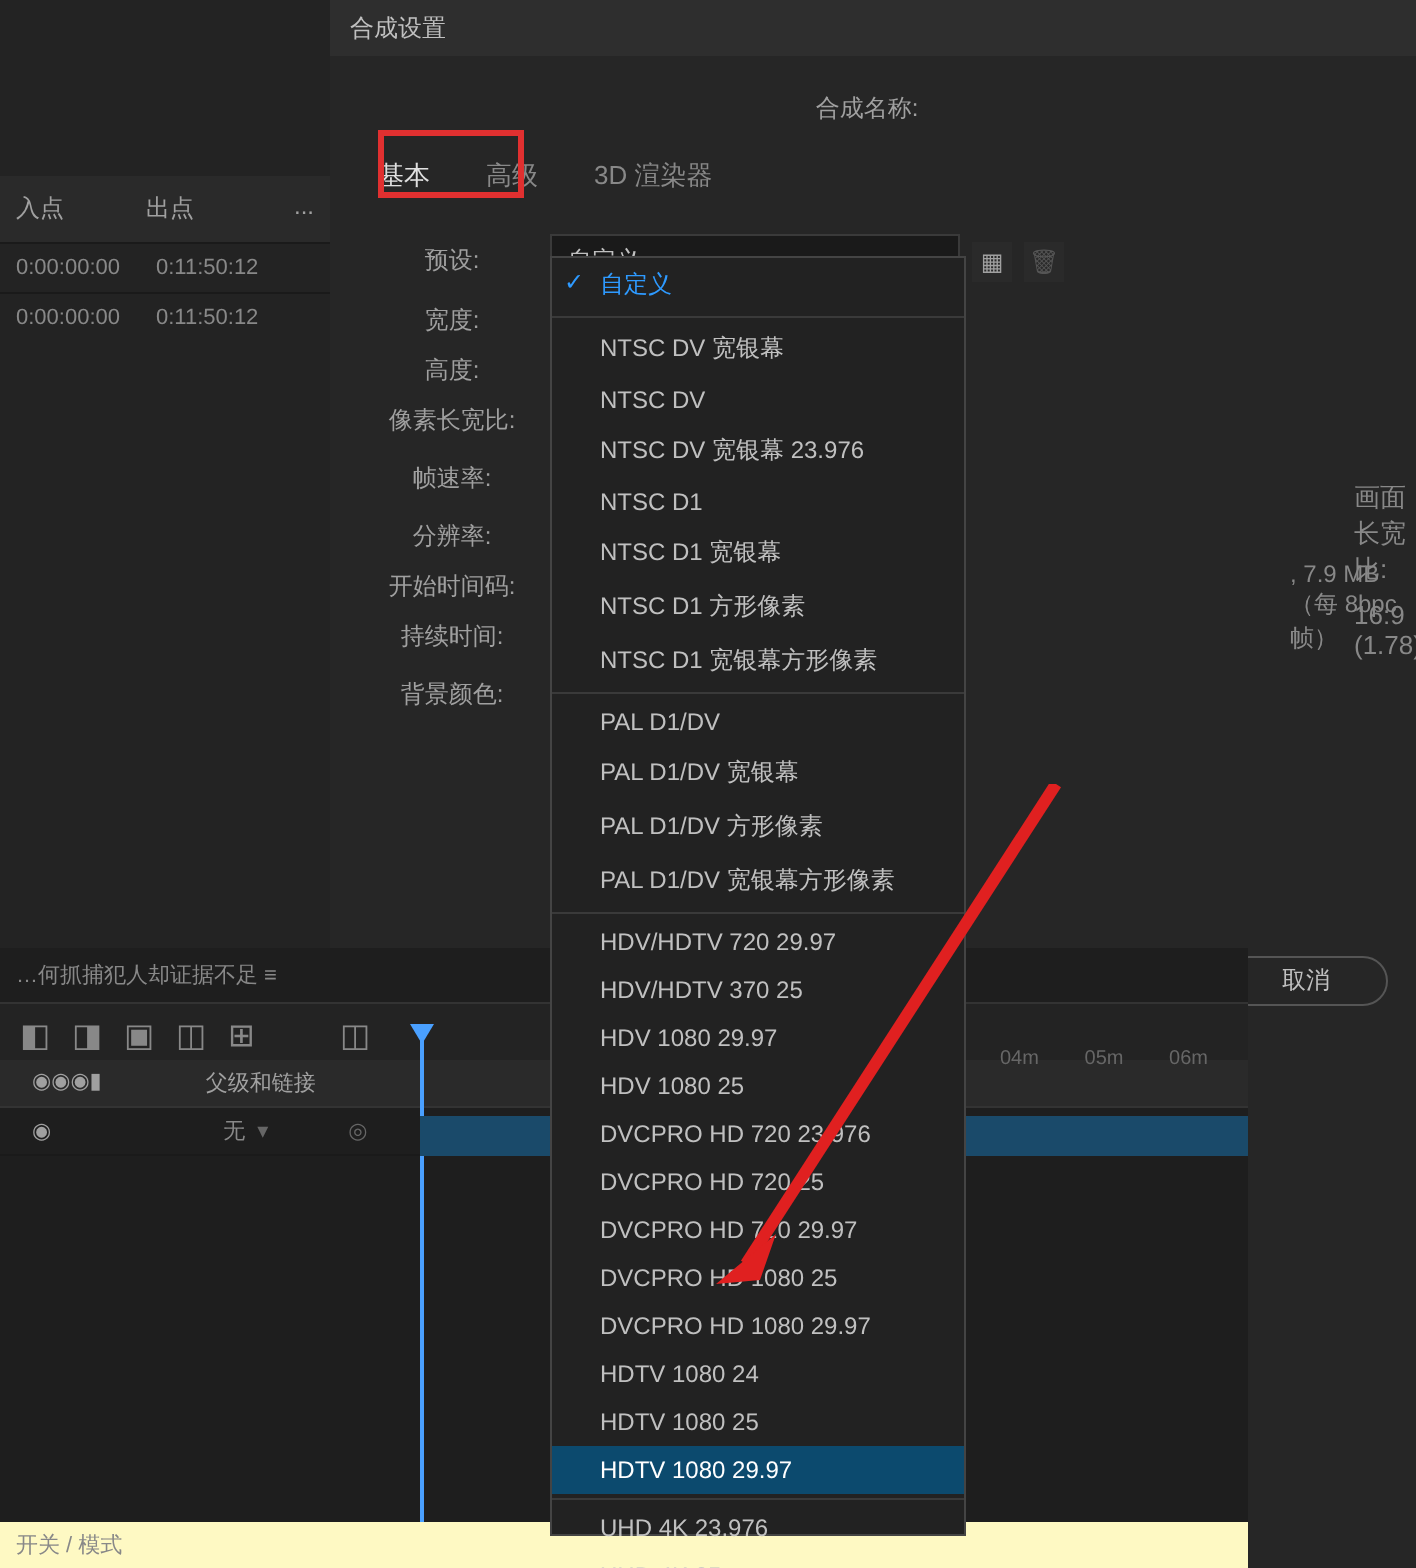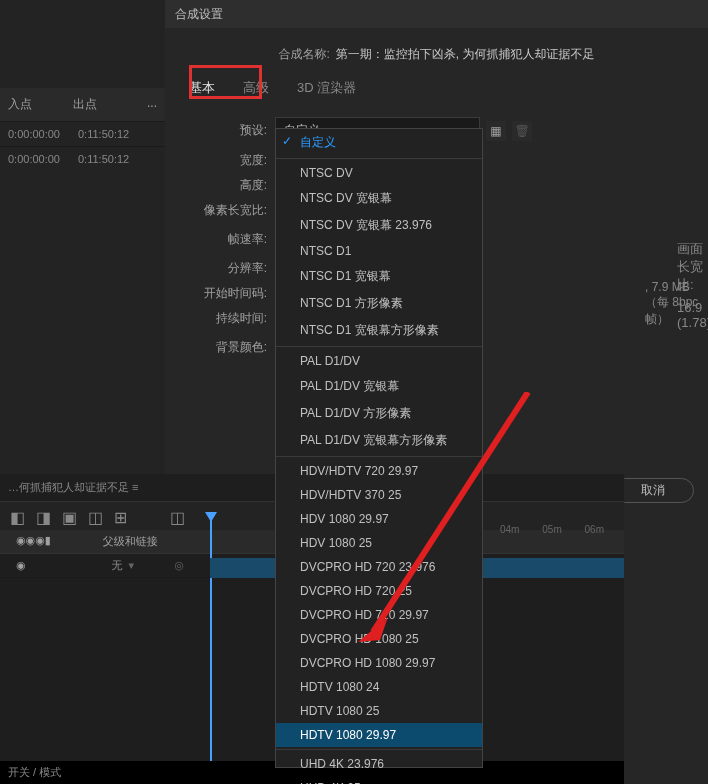--- a/index.html
+++ b/index.html
@@ -21,21 +21,21 @@
     .comp-name-label { color: #a0a0a0; margin-right: 6px; }
     .comp-name-value { color: #c8c8c8; }
     
     .tabs { display: flex; padding: 0 20px; gap: 20px; font-size: 13px; position: relative; }
     .tab { padding: 8px 4px; color: #888; cursor: pointer; }
     .tab.active { color: #e0e0e0; font-family: Liberation Serif, serif; }
     .red-box { position: absolute; left: 189px; top: 65px; width: 73px; height: 34px; border: 3px solid #e03030; pointer-events: none; }
     
     .settings-area { padding: 12px 20px; }
     .setting-row { display: flex; align-items: center; margin-bottom: 8px; font-size: 12px; }
-    .setting-label { width: 90px; text-align: right; padding-right: 8px; color: #a0a0a0; }
+    .setting-label { width: 90px; text-align: center; padding-right: 8px; color: #a0a0a0; }
     .preset-select { flex: 1; max-width: 205px; background: #1a1a1a; border: 1px solid #3a3a3a; padding: 4px 8px; color: #c0c0c0; font-size: 12px; display: flex; justify-content: space-between; align-items: center; }
     .preset-select::after { content: "▾"; font-size: 10px; }
     .icon-btn { width: 20px; height: 20px; margin-left: 6px; display: flex; align-items: center; justify-content: center; background: #2a2a2a; }
     
     .right-info { position: absolute; left: 512px; top: 196px; font-size: 13px; color: #a0a0a0; margin-top: 44px; }
     .right-info div { margin-bottom: 6px; color: #888; }
     .right-info-2 { position: absolute; left: 480px; top: 280px; font-size: 12px; color: #888; }
     
     .dropdown { position: absolute; left: 275px; top: 128px; width: 208px; background: #222; border: 1px solid #444; max-height: 640px; overflow: visible; z-index: 10; }
     .dd-item { padding: 5px 10px 5px 24px; font-size: 12px; color: #c0c0c0; cursor: pointer; position: relative; }
@@ -53,21 +53,21 @@
     .timeline-area { position: absolute; left: 0; top: 474px; width: 624px; height: 310px; background: #1e1e1e; }
     .tl-title { padding: 6px 8px; font-size: 11px; color: #888; border-bottom: 1px solid #333; }
     .tl-toolbar { display: flex; gap: 10px; padding: 6px 10px; background: #232323; }
     .tl-icon { width: 16px; height: 16px; color: #888; }
     .tl-header { display: flex; background: #2a2a2a; font-size: 11px; padding: 4px 8px; border-bottom: 1px solid #333; gap: 12px; }
     .tl-header span:first-child { margin-left: 8px; }
     .tl-row { display: flex; align-items: center; padding: 4px 8px; font-size: 11px; border-bottom: 1px solid #1a1a1a; }
     .tl-none { color: #888; margin-left: 86px; }
     .tl-ruler { position: absolute; left: 210px; top: 46px; right: 0; height: 20px; display: flex; justify-content: space-between; font-size: 10px; color: #666; padding: 4px 20px 0 290px; }
     .tl-track { position: absolute; left: 210px; top: 84px; right: 0; height: 20px; background: #1a4a6a; }
-    .tl-bottom { position: absolute; left: 0; bottom: 0; width: 100%; padding: 4px 8px; font-size: 11px; color: #888; background: #000000; }
+    .tl-bottom { position: absolute; left: 0; bottom: 0; width: 100%; padding: 4px 8px; font-size: 11px; color: #888; background: #fef9c3; }
     .playhead { position: absolute; left: 210px; top: 44px; width: 2px; height: 280px; background: #4aa0ff; }
     .playhead::before { content: ""; position: absolute; top: -6px; left: -5px; width: 12px; height: 10px; background: #4aa0ff; clip-path: polygon(0 0, 100% 0, 50% 100%); }
     
     .arrow { position: absolute; left: 358px; top: 392px; width: 180px; height: 250px; pointer-events: none; z-index: 20; }
   </style>
 </head>
 <body>
 
 <div class="left-panel">
   <div style="height:88px"></div>
@@ -83,21 +83,20 @@
   <div class="left-row">
     <div class="left-cell">0:00:00:00</div>
     <div class="left-cell">0:11:50:12</div>
   </div>
 </div>
 
 <div class="dialog">
   <div class="title-bar">合成设置</div>
   <div class="comp-name-row">
     <span class="comp-name-label">合成名称:</span>
-    <span class="comp-name-value">第一期：监控拍下凶杀, 为何抓捕犯人却证据不足</span>
   </div>
   <div class="tabs">
     <div class="tab active">基本</div>
     <div class="tab">高级</div>
     <div class="tab">3D 渲染器</div>
   </div>
   <div class="settings-area">
     <div class="setting-row">
       <div class="setting-label">预设:</div>
       <div class="preset-select">
@@ -145,22 +144,22 @@
     <button class="btn">确定</button>
     <button class="btn">取消</button>
   </div>
 </div>
 
 <div class="red-box"></div>
 
 <div class="dropdown" id="dropdown">
     <div class="dd-item selected">自定义</div>
     <div class="dd-sep"></div>
+    <div class="dd-item">NTSC DV 宽银幕</div>
     <div class="dd-item">NTSC DV</div>
-    <div class="dd-item">NTSC DV 宽银幕</div>
     <div class="dd-item">NTSC DV 宽银幕 23.976</div>
     <div class="dd-item">NTSC D1</div>
     <div class="dd-item">NTSC D1 宽银幕</div>
     <div class="dd-item">NTSC D1 方形像素</div>
     <div class="dd-item">NTSC D1 宽银幕方形像素</div>
     <div class="dd-sep"></div>
     <div class="dd-item">PAL D1/DV</div>
     <div class="dd-item">PAL D1/DV 宽银幕</div>
     <div class="dd-item">PAL D1/DV 方形像素</div>
     <div class="dd-item">PAL D1/DV 宽银幕方形像素</div>

